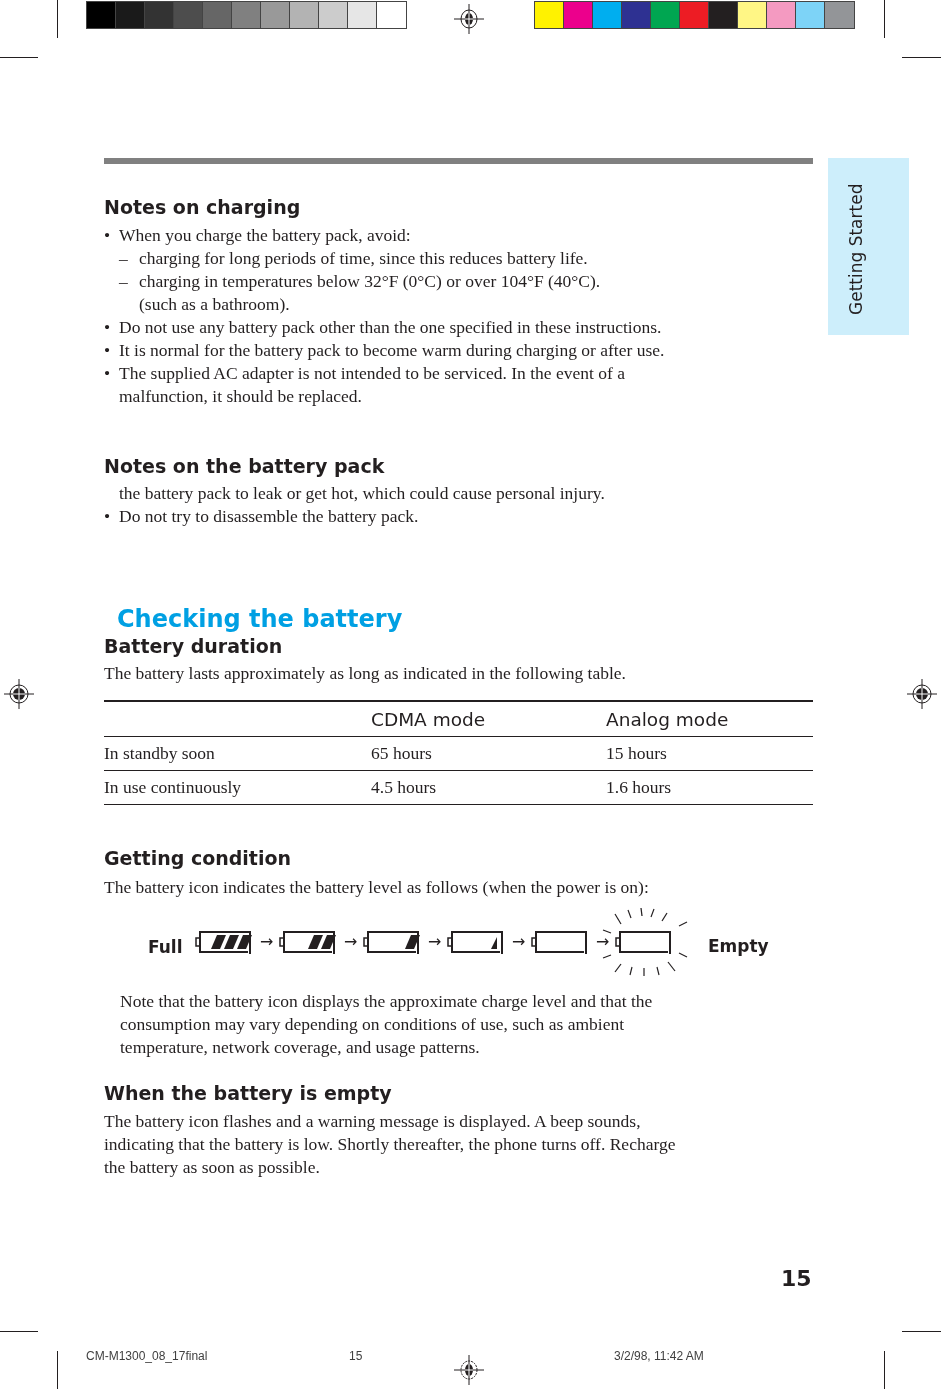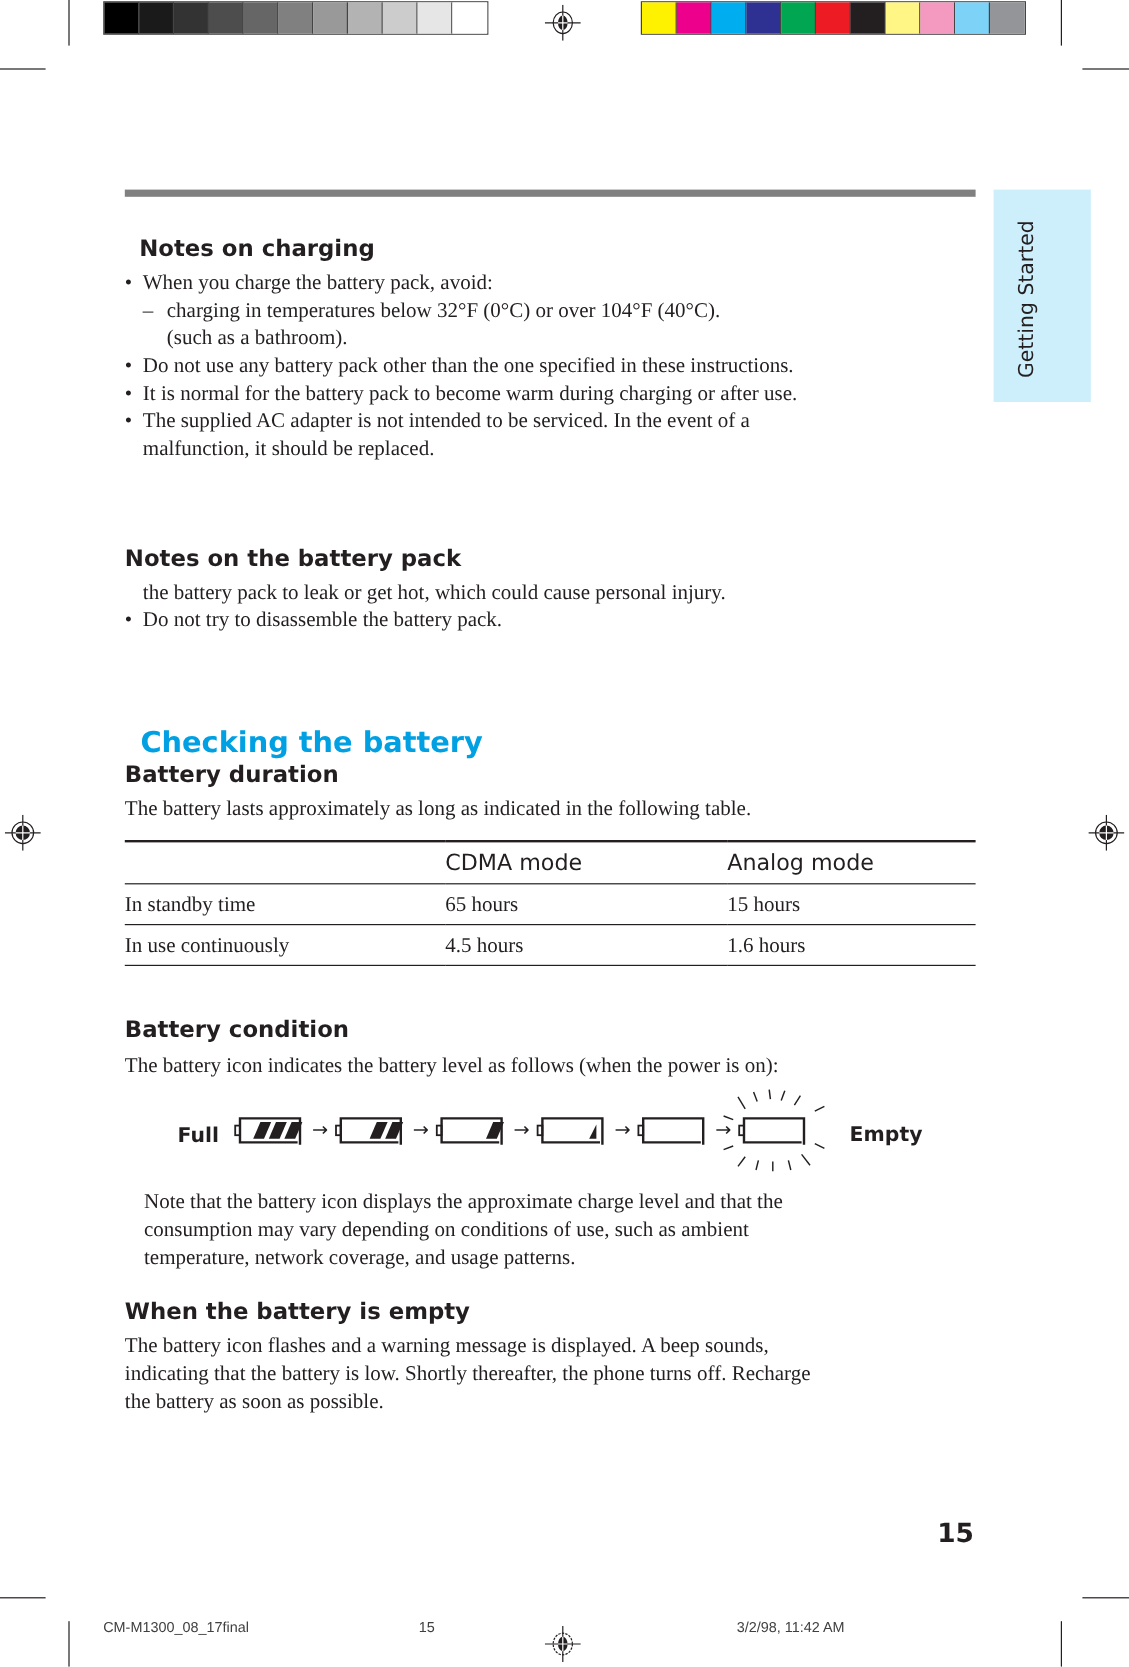--- a/index.html
+++ b/index.html
@@ -114,23 +114,24 @@
   <ellipse cx="15" cy="15" rx="8" ry="9" fill="none" stroke="#231f20" stroke-width="1" stroke-dasharray="2 1"></ellipse>
   <ellipse cx="15" cy="15" rx="4" ry="6" fill="#231f20"></ellipse>
   <line x1="11" y1="15" x2="19" y2="15" stroke="#fff" stroke-width="1"></line>
   <line x1="15" y1="9" x2="15" y2="21" stroke="#fff" stroke-width="1"></line>
 </svg>
 
 <div class="rule-top"></div>
 <div class="side-tab"></div>
 <div class="side-tab-label sans">Getting Started</div>
 
-<h3 class="sub sans" style="left:104px; top:196px;margin-left:12px;">Notes on charging</h3>
+<h3 class="sub sans" style="left:104px; top:196px;">Notes on charging</h3>
 <div class="para serif" style="left:104px; top:224px;">
   <span class="bullet-line ind1"><span class="dot">•</span><span>When you charge the battery pack, avoid:</span></span>
+  <span class="bullet-line ind2"><span class="dash">–</span><span>charging for long periods of time, since this reduces battery life.</span></span>
   <span class="bullet-line ind2"><span class="dash">–</span><span>charging in temperatures below 32°F (0°C) or over 104°F (40°C).</span></span>
   <span class="bullet-line ind2">(such as a bathroom).</span>
   <span class="bullet-line ind1"><span class="dot">•</span><span>Do not use any battery pack other than the one specified in these instructions.</span></span>
   <span class="bullet-line ind1"><span class="dot">•</span><span>It is normal for the battery pack to become warm during charging or after use.</span></span>
   <span class="bullet-line ind1"><span class="dot">•</span><span>The supplied AC adapter is not intended to be serviced. In the event of a</span></span>
   <span class="bullet-line ind1">malfunction, it should be replaced.</span>
 </div>
 
 <h3 class="sub sans" style="left:104px; top:455px;">Notes on the battery pack</h3>
 <div class="para serif" style="left:104px; top:482px;">
@@ -146,33 +147,33 @@
 <table class="dur">
   <thead>
     <tr>
       <th class="c1"></th>
       <th class="c2">CDMA mode</th>
       <th>Analog mode</th>
     </tr>
   </thead>
   <tbody>
     <tr>
-      <td>In standby time</td>
+      <td>In standby soon</td>
       <td>65 hours</td>
       <td>15 hours</td>
     </tr>
     <tr>
       <td>In use continuously</td>
       <td>4.5 hours</td>
       <td>1.6 hours</td>
     </tr>
   </tbody>
 </table>
 
-<h3 class="sub sans" style="left:104px; top:847px;">Battery condition</h3>
+<h3 class="sub sans" style="left:104px; top:847px;">Getting condition</h3>
 <p class="para serif" style="left:104px; top:876px;">The battery icon indicates the battery level as follows (when the power is on):</p>
 
 <div class="bat-row">
   <span class="bat-label" style="left:8px; top:32px;">Full</span>
   <svg id="batsvg" width="640" height="80" style="position:absolute; left:0; top:0;">
       <g>
         <rect x="56" y="33" width="4" height="8" fill="none" stroke="#231f20" stroke-width="1.5"></rect>
         <path d="M110 49 L110 27 L60 27 L60 47 L108 47" fill="none" stroke="#231f20" stroke-width="2"></path>
         <polygon points="97,44 103,30 112,30 106,44" fill="#231f20"></polygon>
         <polygon points="84,44 90,30 99,30 93,44" fill="#231f20"></polygon>

